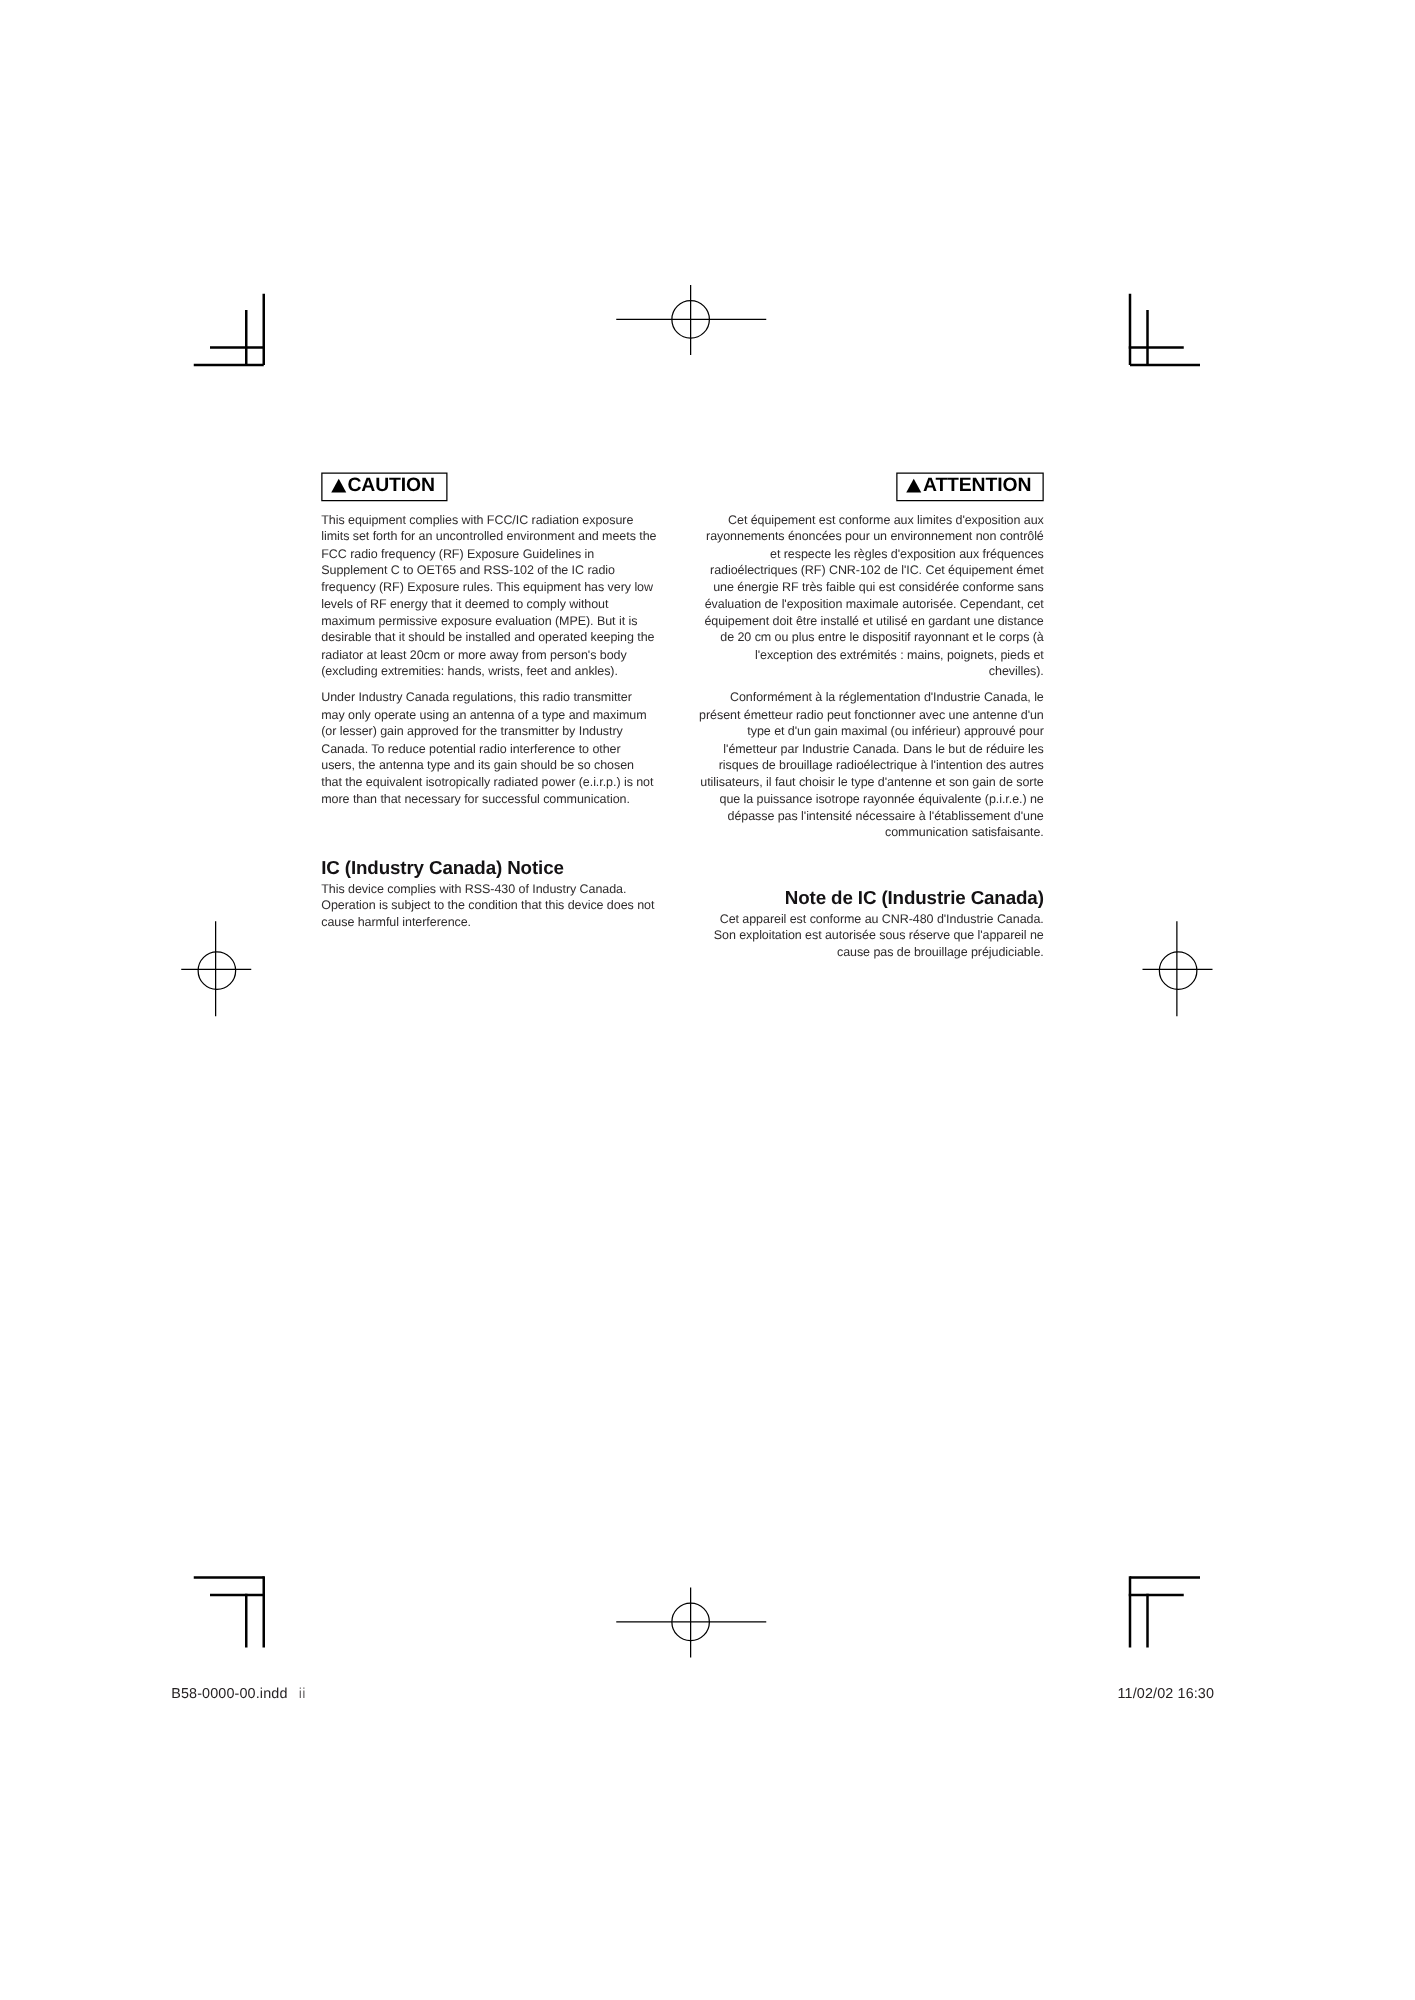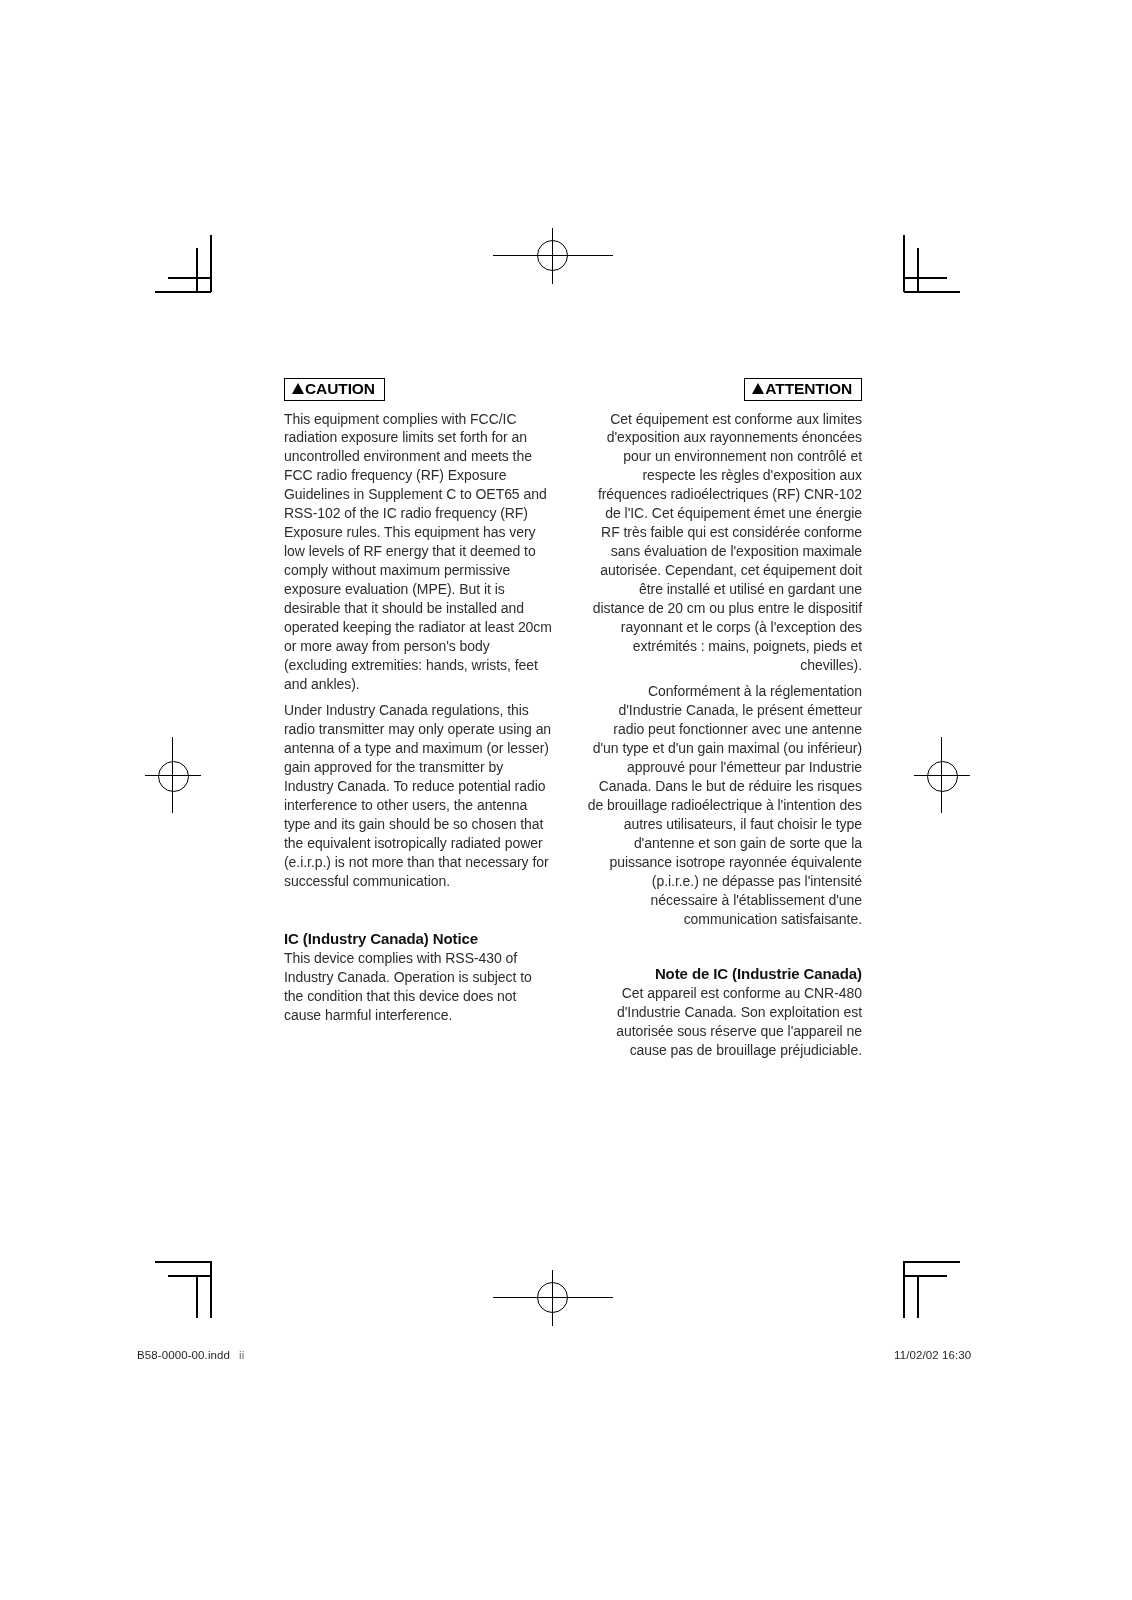--- a/index.html
+++ b/index.html
@@ -39,21 +39,21 @@
   }
   .reg .circ {
     position: absolute;
     border: 1px solid #000000;
     border-radius: 50%;
   }
 
   
   .content {
     position: absolute;
-    left: 284px;
+    left: 257px;
     top: 378px;
     width: 578px;
   }
   .cols {
     display: flex;
     gap: 32px;
   }
   .col {
     width: 273px;
   }
@@ -84,21 +84,21 @@
   .alert-label {
     font-size: 15.5px;
     font-weight: bold;
     letter-spacing: -0.1px;
     color: #000000;
     line-height: 1;
   }
 
   p.body {
     margin: 0 0 0 0;
-    font-size: 14px;
+    font-size: 10px;
     line-height: 1.355;
     color: #2f2c2d;
     letter-spacing: -0.05px;
   }
   p.body + p.body {
     margin-top: 7px;
   }
 
   h2.sub {
     font-size: 15px;

